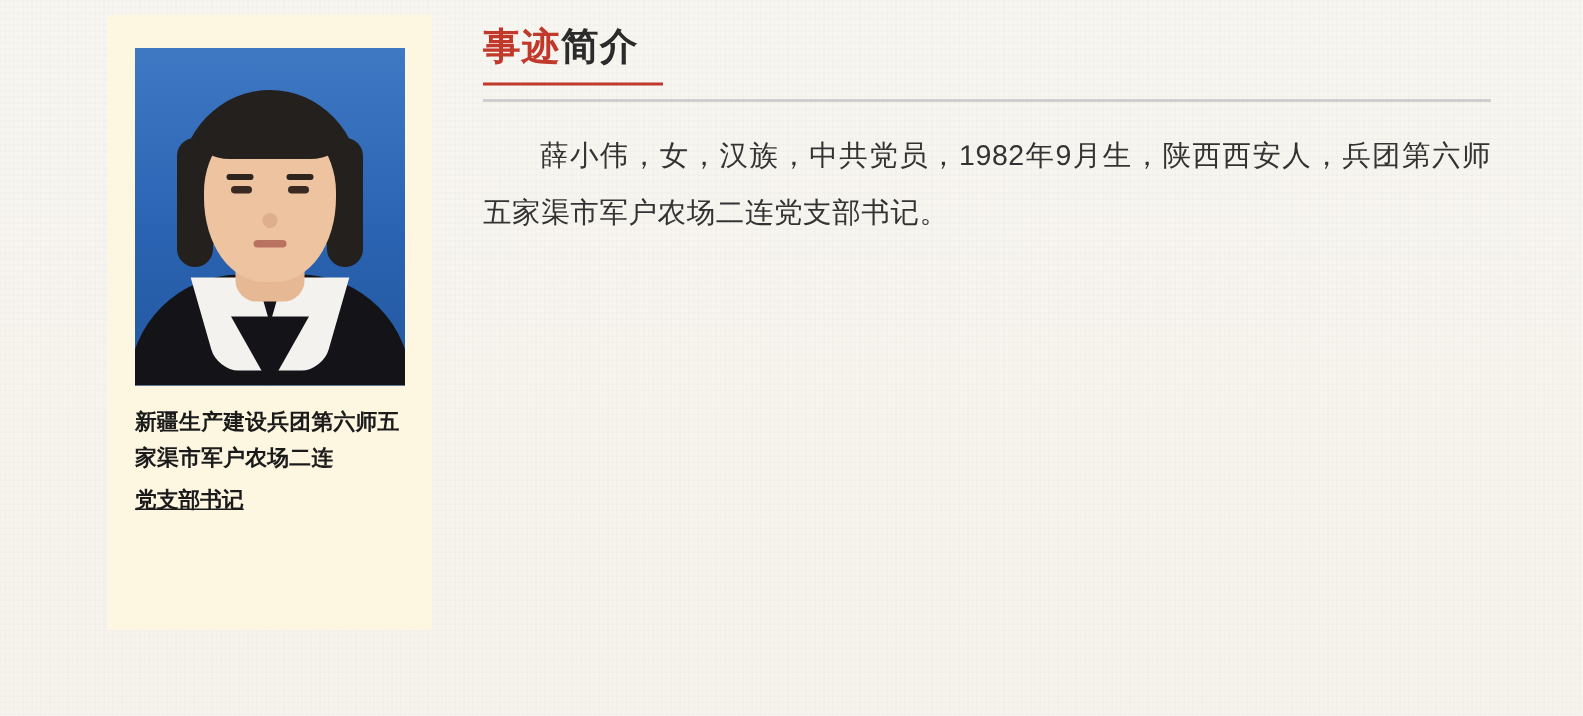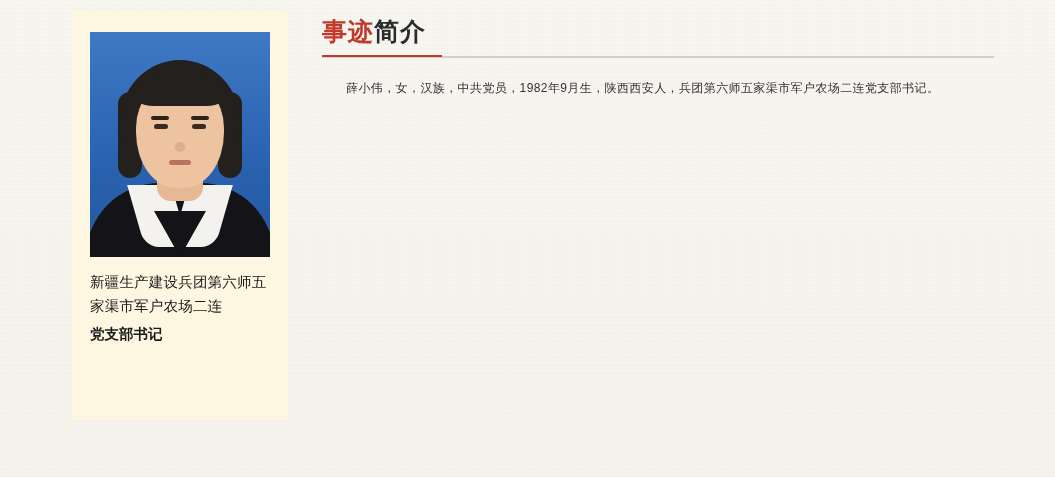--- a/index.html
+++ b/index.html
@@ -190,63 +190,64 @@
     width: 10px;
     height: 10px;
     background: #dfae8b;
     border-radius: 50%;
   }
 
   .caption {
     margin-top: 14px;
     color: #1b1b1b;
     font-size: 14.5px;
-    font-weight: normal;
+    font-weight: bold;
     line-height: 1.65;
     letter-spacing: 0.2px;
   }
   .caption-line2 {
     margin-top: 4px;
     color: #1b1b1b;
     font-size: 14.5px;
     font-weight: bold;
     line-height: 1.65;
+    text-decoration: underline;
   }
 
   
   .article {
     position: absolute;
     left: 322px;
     top: 18px;
     width: 672px;
   }
   .section-title {
     font-size: 25px;
     font-weight: bold;
     letter-spacing: 1px;
     line-height: 1.1;
-    padding-bottom: 10px;
+    padding-bottom: 20px;
     border-bottom: 2px solid #cfcfcf;
     display: block;
   }
   .section-title .t-red { color: #c0392b; }
   .section-title .t-dark { color: #2b2b2b; }
   .title-underline-accent {
     position: absolute;
     left: 0;
     top: 37px;
     width: 120px;
     height: 2px;
     background: #c0392b;
   }
   .para {
     margin: 0;
     padding: 0;
     color: #333333;
-    font-size: 12px;
+    font-size: 19px;
     line-height: 2.05;
     text-align: justify;
     text-indent: 2em;
     letter-spacing: 0.4px;
   }
   .para + .para { margin-top: 10px; }
   #p1 { margin-top: 18px; }
 </style>
 </head>
 <body>

